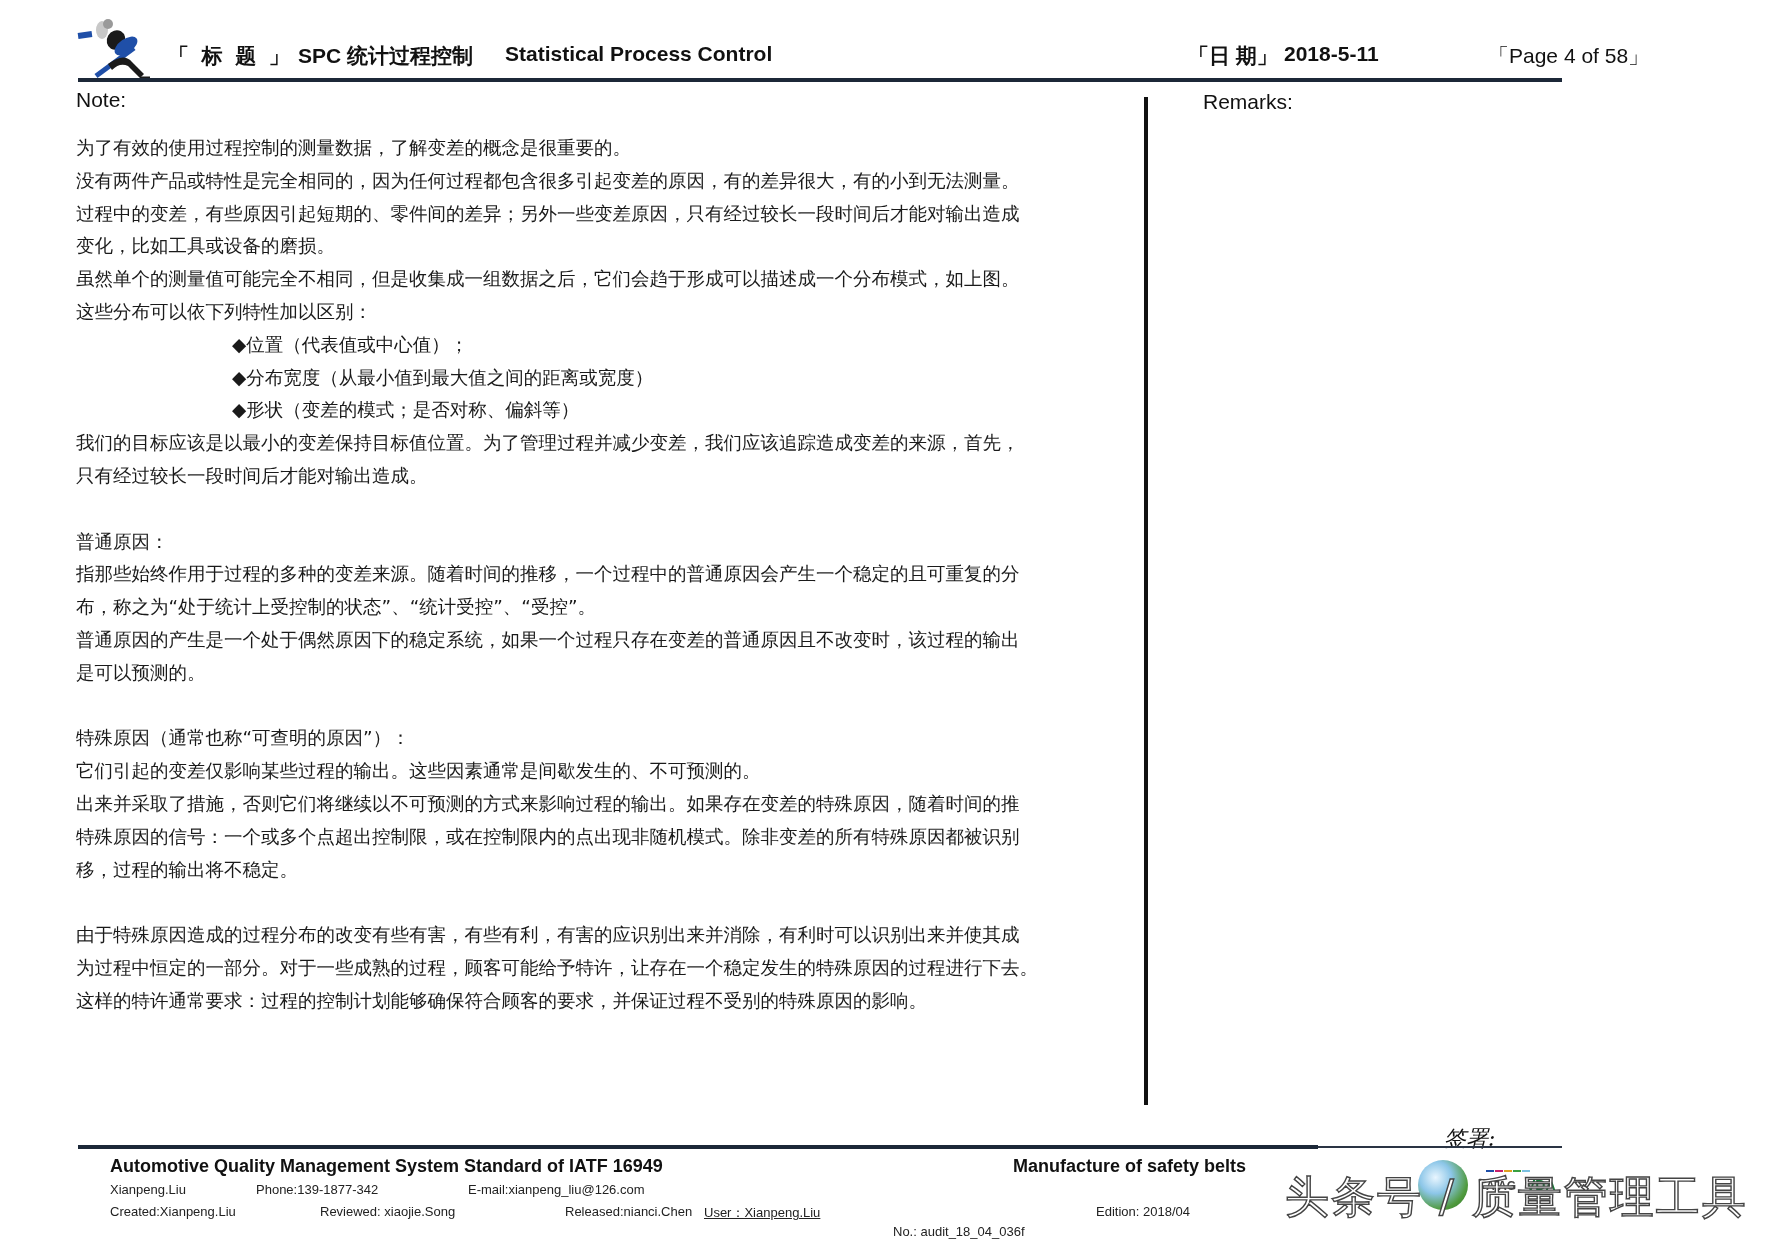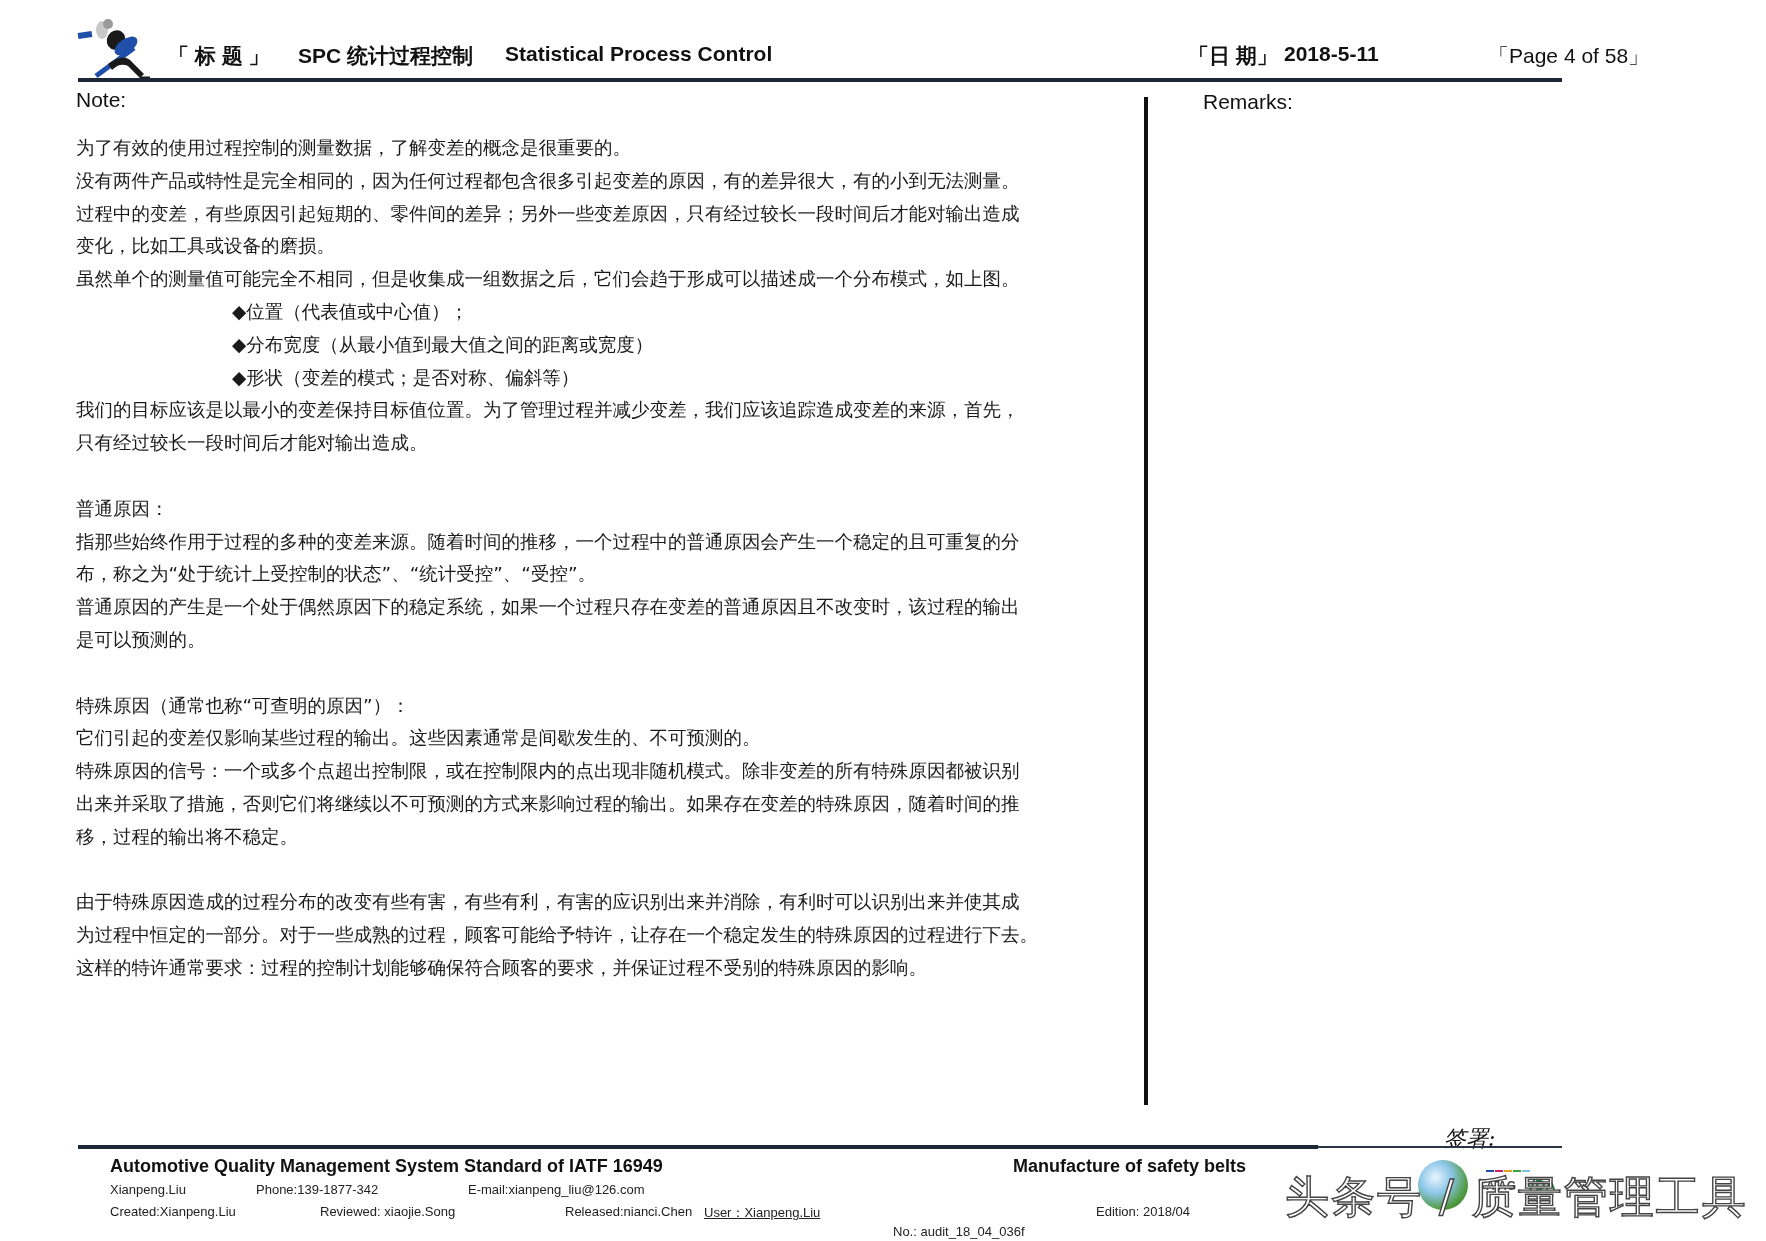--- a/index.html
+++ b/index.html
@@ -37,54 +37,55 @@
     <ellipse cx="28" cy="12" rx="6" ry="9" fill="#c8c8c8"></ellipse>
     <ellipse cx="34" cy="6" rx="5" ry="5" fill="#9a9a9a"></ellipse>
     <ellipse cx="42" cy="22" rx="9" ry="10" fill="#1a1a1a" transform="rotate(30 42 22)"></ellipse>
     <ellipse cx="52" cy="28" rx="13" ry="7" fill="#1f4fa8" transform="rotate(-35 52 28)"></ellipse>
     <path d="M22 58 L60 30" stroke="#1f4fa8" stroke-width="5" fill="none"></path>
     <path d="M34 46 Q50 34 58 44 L70 56 L66 60 L54 48 Q46 44 38 52 Z" fill="#1a1a1a"></path>
     <path d="M66 60 L76 60" stroke="#1a1a1a" stroke-width="3"></path>
   </svg>
 </div>
 
-<div class="abs hdr" style="left:168px;">「 标  题 」</div>
+<div class="abs hdr" style="left:168px;font-family:Liberation Mono, monospace;">「 标  题 」</div>
 <div class="abs hdr" style="left:298px;">SPC 统计过程控制</div>
 <div class="abs hdr" style="left:505px;">Statistical Process Control</div>
 <div class="abs hdr" style="left:1188px;">「日  期」</div>
 <div class="abs hdr" style="left:1284px;">2018-5-11</div>
 <div class="abs hdr" style="left:1488px; font-weight:normal;">「Page 4 of 58」</div>
 <div class="abs hdr-line"></div>
 
 <div class="abs note-label">Note:</div>
 <div class="abs remarks-label">Remarks:</div>
 <div class="abs divider"></div>
 
 <div class="abs body-text">
   <p>为了有效的使用过程控制的测量数据，了解变差的概念是很重要的。</p>
   <p>没有两件产品或特性是完全相同的，因为任何过程都包含很多引起变差的原因，有的差异很大，有的小到无法测量。</p>
   <p>过程中的变差，有些原因引起短期的、零件间的差异；另外一些变差原因，只有经过较长一段时间后才能对输出造成</p>
   <p>变化，比如工具或设备的磨损。</p>
   <p>虽然单个的测量值可能完全不相同，但是收集成一组数据之后，它们会趋于形成可以描述成一个分布模式，如上图。</p>
+  <p>这些分布可以依下列特性加以区别：</p>
   <p class="indent">◆位置（代表值或中心值）；</p>
   <p class="indent">◆分布宽度（从最小值到最大值之间的距离或宽度）</p>
   <p class="indent">◆形状（变差的模式；是否对称、偏斜等）</p>
   <p>我们的目标应该是以最小的变差保持目标值位置。为了管理过程并减少变差，我们应该追踪造成变差的来源，首先，</p>
   <p>只有经过较长一段时间后才能对输出造成。</p>
   <p class="blank"></p>
   <p>普通原因：</p>
   <p>指那些始终作用于过程的多种的变差来源。随着时间的推移，一个过程中的普通原因会产生一个稳定的且可重复的分</p>
   <p>布，称之为“处于统计上受控制的状态”、“统计受控”、“受控”。</p>
   <p>普通原因的产生是一个处于偶然原因下的稳定系统，如果一个过程只存在变差的普通原因且不改变时，该过程的输出</p>
   <p>是可以预测的。</p>
   <p class="blank"></p>
   <p>特殊原因（通常也称“可查明的原因”）：</p>
   <p>它们引起的变差仅影响某些过程的输出。这些因素通常是间歇发生的、不可预测的。</p>
+  <p>出来并采取了措施，否则它们将继续以不可预测的方式来影响过程的输出。如果存在变差的特殊原因，随着时间的推</p>
   <p>特殊原因的信号：一个或多个点超出控制限，或在控制限内的点出现非随机模式。除非变差的所有特殊原因都被识别</p>
-  <p>出来并采取了措施，否则它们将继续以不可预测的方式来影响过程的输出。如果存在变差的特殊原因，随着时间的推</p>
   <p>移，过程的输出将不稳定。</p>
   <p class="blank"></p>
   <p>由于特殊原因造成的过程分布的改变有些有害，有些有利，有害的应识别出来并消除，有利时可以识别出来并使其成</p>
   <p>为过程中恒定的一部分。对于一些成熟的过程，顾客可能给予特许，让存在一个稳定发生的特殊原因的过程进行下去。</p>
   <p>这样的特许通常要求：过程的控制计划能够确保符合顾客的要求，并保证过程不受别的特殊原因的影响。</p>
 </div>
 
 <div class="abs sign">签署:</div>
 <div class="abs ftr-line-thick"></div>
 <div class="abs ftr-line-thin"></div>

